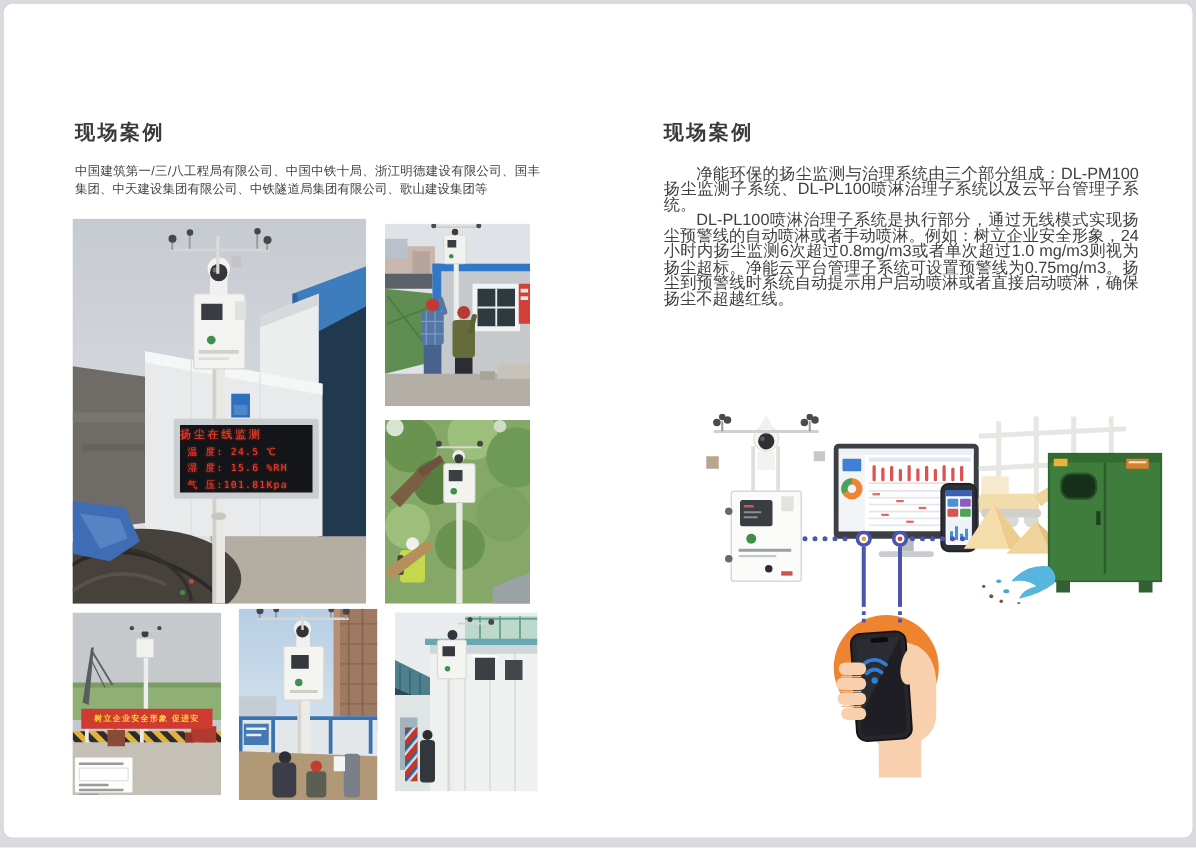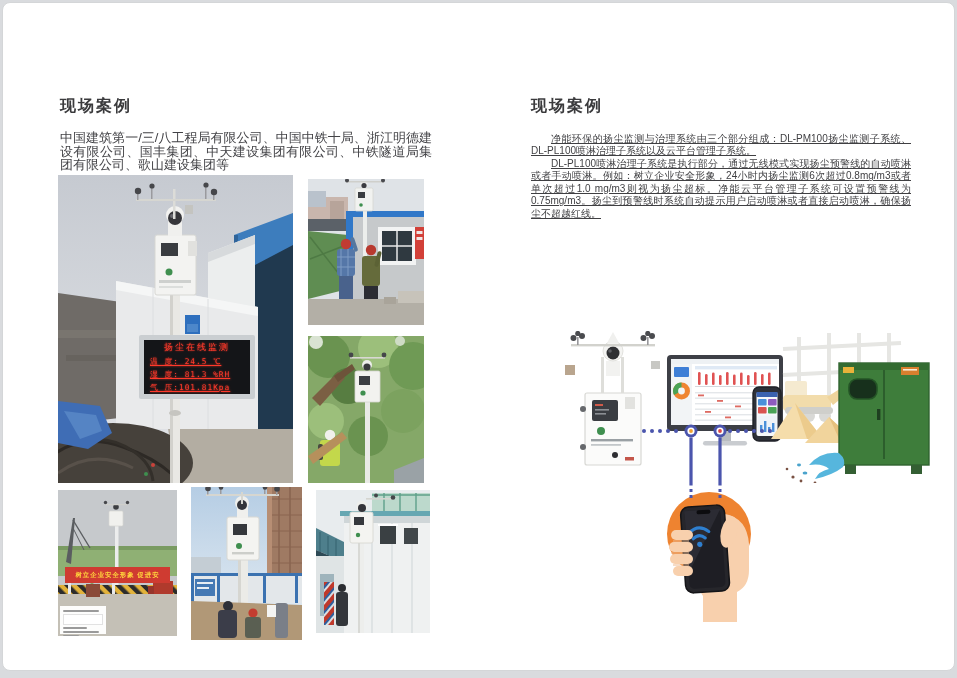--- a/index.html
+++ b/index.html
@@ -10,43 +10,43 @@
   }
   .card{
     position:absolute;left:2px;top:2px;width:951px;height:667px;
     background:#ffffff;border:1px solid #d4d6d8;border-radius:8px;
   }
   .abs{position:absolute;}
   h2.sec{
     margin:0;font-size:16px;font-weight:bold;color:#3a3a3c;letter-spacing:2px;
   }
   .intro{
-    margin:0;font-size:13px;line-height:13.5px;color:#424246;text-align:justify;
+    margin:0;font-size:10px;line-height:13.5px;color:#424246;text-align:justify;
   }
   .paras p{
-    margin:0;font-size:10px;line-height:12.45px;color:#3f3f42;
-    text-align:justify;text-indent:2em;text-decoration:underline;
+    margin:0;font-size:13px;line-height:12.45px;color:#3f3f42;
+    text-align:justify;text-indent:2em;
   }
   figure.photo{margin:0;position:absolute;overflow:hidden;background:#eee;}
   figure.photo svg{display:block;width:100%;height:100%;}
   
   .led-frame{
     position:absolute;left:81px;top:160px;width:116px;height:64px;
     background:#caced1;border-radius:2px;padding:5px;box-sizing:border-box;
   }
   .led-screen{
     width:100%;height:100%;background:#141518;
     display:flex;flex-direction:column;justify-content:space-around;
     font-family:"DejaVu Sans Mono","Liberation Mono",monospace;
     color:var(--led-red,#ff392b);
     text-shadow:0 0 2px rgba(255,60,40,.8);
     overflow:hidden;
   }
-  .led-title{font-size:9px;text-align:center;letter-spacing:2px;white-space:nowrap;}
-  .led-row{font-size:7.8px;padding-left:6px;letter-spacing:1px;white-space:nowrap;text-decoration:underline;}
+  .led-title{font-size:9px;text-align:left;letter-spacing:2px;white-space:nowrap;}
+  .led-row{font-size:7.8px;padding-left:6px;letter-spacing:1px;white-space:nowrap;}
   
   .banner{
     position:absolute;left:7px;top:77px;width:105px;height:16px;
     background:var(--banner-red,#cf3b31);
     color:var(--banner-yellow,#ffd43c);
     font-size:6.4px;font-weight:bold;letter-spacing:1px;
     display:flex;align-items:center;justify-content:center;white-space:nowrap;overflow:hidden;
   }
   .infobox{
     position:absolute;left:2px;top:116px;width:46px;height:28px;
@@ -133,21 +133,21 @@
       <circle cx="148" cy="10" r="2.6" fill="#46474b"></circle>
       <rect x="155" y="18" width="1.5" height="7" fill="#9a9a9e"></rect>
       <circle cx="156" cy="17" r="3.2" fill="#46474b"></circle>
       <rect x="127" y="30" width="8" height="9" fill="#c4c4c0"></rect>
     </svg>
 
     <div class="led-frame">
       <div class="led-screen">
         <div class="led-title">扬尘在线监测</div>
         <div class="led-row">温 度: 24.5 ℃</div>
-        <div class="led-row">湿 度: 81.3 %RH</div>
+        <div class="led-row">湿 度: 15.6 %RH</div>
         <div class="led-row">气 压:101.81Kpa</div>
       </div>
     </div>
   </figure>
 
   <figure class="photo" style="left:305px;top:176px;width:116px;height:146px;">
     <svg viewBox="0 0 116 146" preserveAspectRatio="none">
       <rect width="116" height="146" fill="#dfe3e7"></rect>
       <rect x="0" y="18" width="40" height="24" fill="#c9b6ad"></rect>
       <rect x="0" y="12" width="18" height="16" fill="#b9c2cc"></rect>

